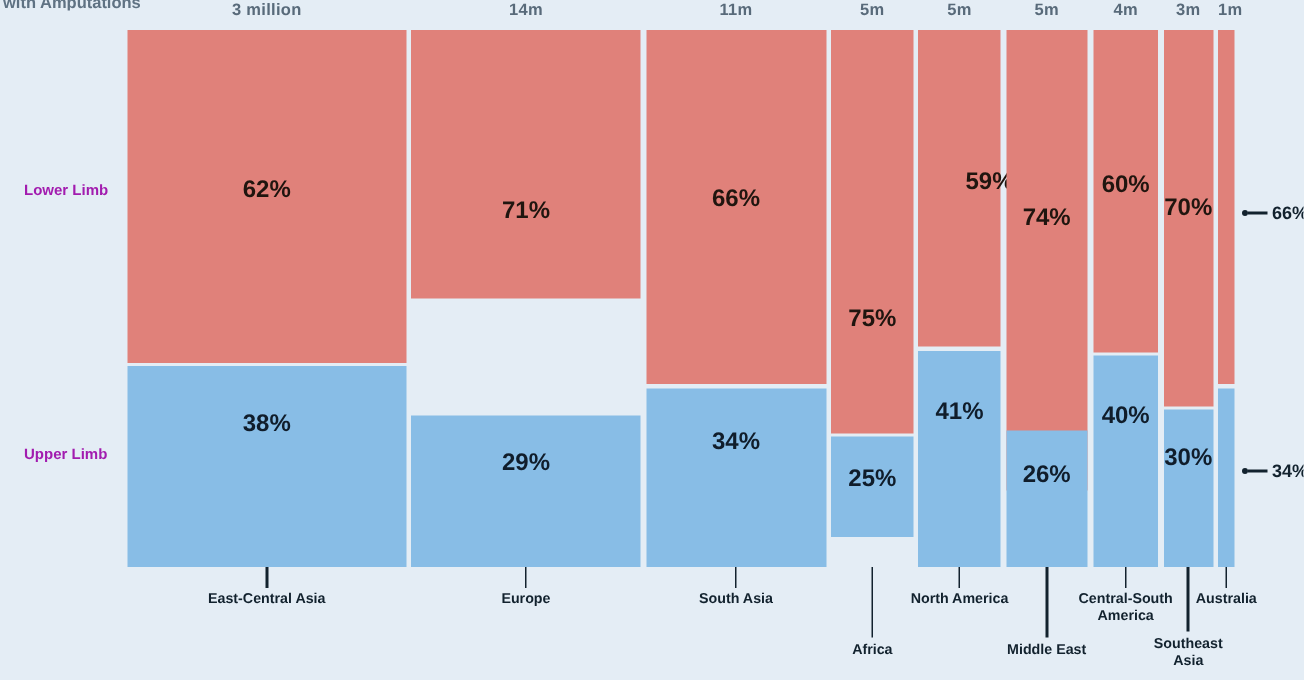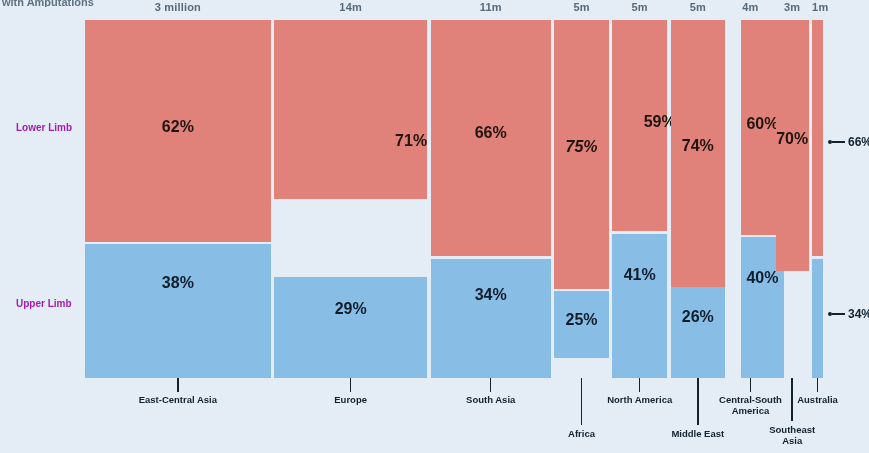--- a/index.html
+++ b/index.html
@@ -136,37 +136,37 @@
   <div id="columns">
       <div class="col" style="left: 85px; width: 185.692px; height: 358px;">
         <div class="seg seg-upper" style="top: 0px; height: 221.96px; align-items: flex-start;">
           <span class="seg-val" style="margin-top: 97.6624px;">62%</span>
         </div>
         <div class="seg seg-lower" style="top: 224.46px; height: 133.54px; align-items: flex-start;">
           <span class="seg-val" style="margin-top: 29.9288px;">38%</span>
         </div>
       </div>
       <div class="col" style="left: 274.192px; width: 152.923px; height: 358px;">
-        <div class="seg seg-upper" style="top: 0px; height: 179px; align-items: flex-start; justify-content: flex-end;">
+        <div class="seg seg-upper" style="top: 0px; height: 179px; align-items: flex-start;">
           <span class="seg-val" style="margin-top: 111.839px;">71%</span>
         </div>
         <div class="seg seg-lower" style="top: 256.68px; height: 101.32px; align-items: flex-start;">
           <span class="seg-val" style="margin-top: 22.8404px;">29%</span>
         </div>
       </div>
       <div class="col" style="left: 430.615px; width: 120.154px; height: 358px;">
         <div class="seg seg-upper" style="top: 0px; height: 236.28px; align-items: flex-start;">
           <span class="seg-val" style="margin-top: 103.963px;">66%</span>
         </div>
         <div class="seg seg-lower" style="top: 238.78px; height: 119.22px; align-items: flex-start;">
           <span class="seg-val" style="margin-top: 26.7784px;">34%</span>
         </div>
       </div>
       <div class="col" style="left: 554.269px; width: 54.6154px; height: 358px;">
-        <div class="seg seg-upper" style="top: 0px; height: 268.5px; align-items: flex-start; font-style: italic;">
+        <div class="seg seg-upper" style="top: 0px; height: 268.5px; align-items: center;">
           <span class="seg-val" style="margin-top: 118.14px;">75%</span>
         </div>
         <div class="seg seg-lower" style="top: 271px; height: 67px; align-items: flex-start; text-align: right;">
           <span class="seg-val" style="margin-top: 19.69px;">25%</span>
         </div>
       </div>
       <div class="col" style="left: 612.385px; width: 54.6154px; height: 358px;">
         <div class="seg seg-upper" style="top: 0px; height: 211.22px; align-items: flex-start;">
           <span class="seg-val" style="margin-top: 92.9368px; margin-left: 40px;">59%</span>
         </div>
@@ -175,31 +175,34 @@
         </div>
       </div>
       <div class="col" style="left: 670.5px; width: 54.6154px; height: 358px;">
         <div class="seg seg-upper" style="top: 0px; height: 307px; align-items: flex-start;">
           <span class="seg-val" style="margin-top: 116.565px;">74%</span>
         </div>
         <div class="seg seg-lower" style="top: 267.42px; height: 90.58px; align-items: flex-start;">
           <span class="seg-val" style="margin-top: 20.4776px;">26%</span>
         </div>
       </div>
-      <div class="col" style="left: 728.615px; width: 43.6923px; height: 358px; margin-left: 12px;">
+      <div class="col" style="left: 728.615px; width: 43.6923px; height: 358px;">
         <div class="seg seg-upper" style="top: 0px; height: 214.8px; align-items: flex-start;">
           <span class="seg-val" style="margin-top: 94.512px;">60%</span>
         </div>
         <div class="seg seg-lower" style="top: 217.3px; height: 140.7px; align-items: flex-start;">
           <span class="seg-val" style="margin-top: 31.504px;">40%</span>
         </div>
       </div>
       <div class="col" style="left: 775.808px; width: 32.7692px; height: 358px;">
         <div class="seg seg-upper" style="top: 0px; height: 250.6px; align-items: flex-start;">
           <span class="seg-val" style="margin-top: 110.264px;">70%</span>
+        </div>
+        <div class="seg seg-lower" style="top: 253.1px; height: 104.9px; align-items: flex-start;">
+          <span class="seg-val" style="margin-top: 23.628px;">30%</span>
         </div>
       </div>
       <div class="col" style="left: 812.077px; width: 10.9231px; height: 358px;">
         <div class="seg seg-upper" style="top: 0px; height: 236.28px; align-items: flex-start;"></div>
         <div class="seg seg-lower" style="top: 238.78px; height: 119.22px; align-items: flex-start;"></div>
       </div>
     </div>
   <div id="leaders">
       <div class="leader" style="left: 177.046px; top: 378px; height: 14px;"></div>
       <div class="leader" style="left: 349.854px; top: 378px; height: 14px;"></div>

